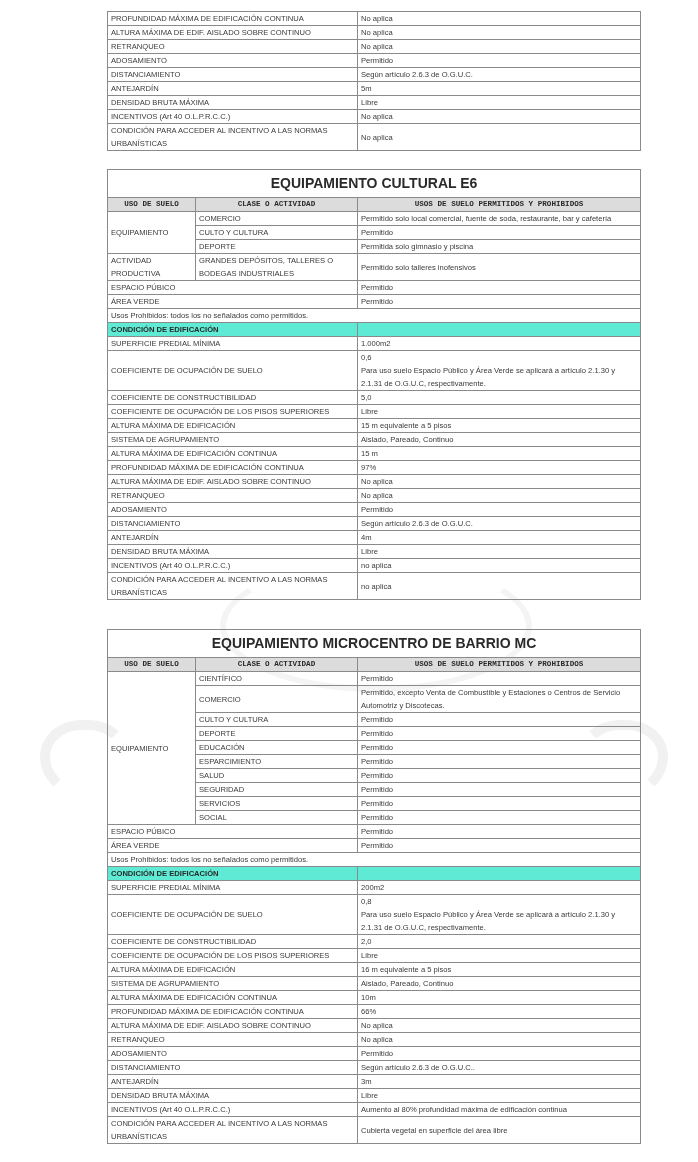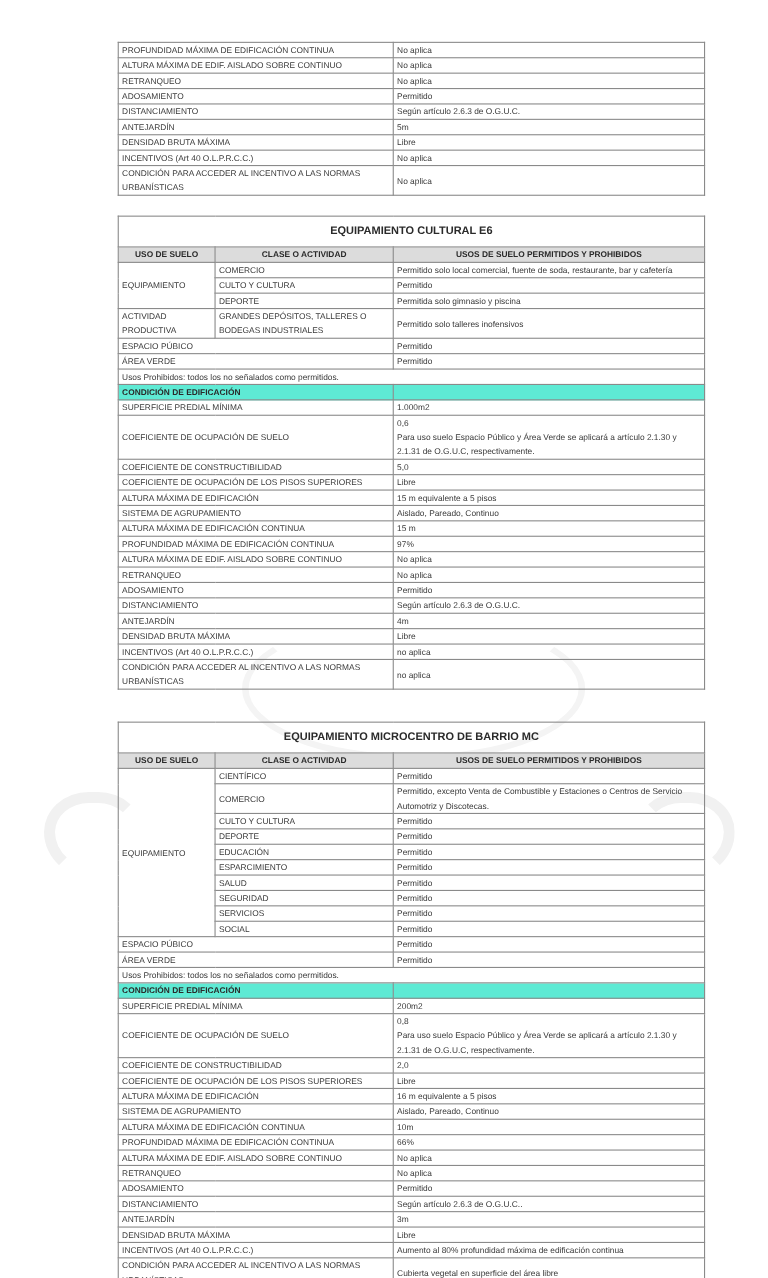--- a/index.html
+++ b/index.html
@@ -10,24 +10,24 @@
              border:10px solid #f1f1f1; border-right-color:transparent; border-bottom-color:transparent; }
   .wm-right { right:30px; top:720px; width:70px; height:60px; border-radius:50% 50% 60% 40%;
               border:10px solid #f1f1f1; border-left-color:transparent; border-bottom-color:transparent; }
   .wm-center { left:220px; top:560px; width:300px; height:120px; border-radius:50%;
                border:6px solid #f4f4f4; border-top-color:transparent; }
   table { position:absolute; left:107px; width:534px; border-collapse:collapse;
           font-size:7.6px; table-layout:fixed; background:transparent; }
   td, th { border:1px solid #8a8a8a; padding:0 3px; line-height:13px; vertical-align:middle;
            font-weight:normal; text-align:left; }
   tr { height:14px; }
-  .title td { text-align:center; font-weight:bold; font-size:10px; color:#2a2a2a; height:27px; border-bottom:1px solid #8a8a8a; }
-  .head th { background:#dcdcdc; font-weight:bold; text-align:center; color:#2a2a2a; }
+  .title td { text-align:center; font-weight:bold; font-size:14px; color:#2a2a2a; height:27px; border-bottom:1px solid #8a8a8a; }
+  .head th { background:#dcdcdc; font-weight:bold; text-align:center; color:#2a2a2a;font-family:Liberation Mono, monospace; }
   .cond td { background:#5eead4; font-weight:bold; color:#2a2a2a; }
-  .outer { border:1.5px solid #6e6e6e;margin-top:27px; }
+  .outer { border:1.5px solid #6e6e6e; }
   #t1 { top:11px; }
   #t2 { top:169px; }
   #t3 { top:629px; }
 </style>
 </head>
 <body>
 
 <div class="wm wm-left"></div>
 <div class="wm wm-right"></div>
 <div class="wm wm-center"></div>

